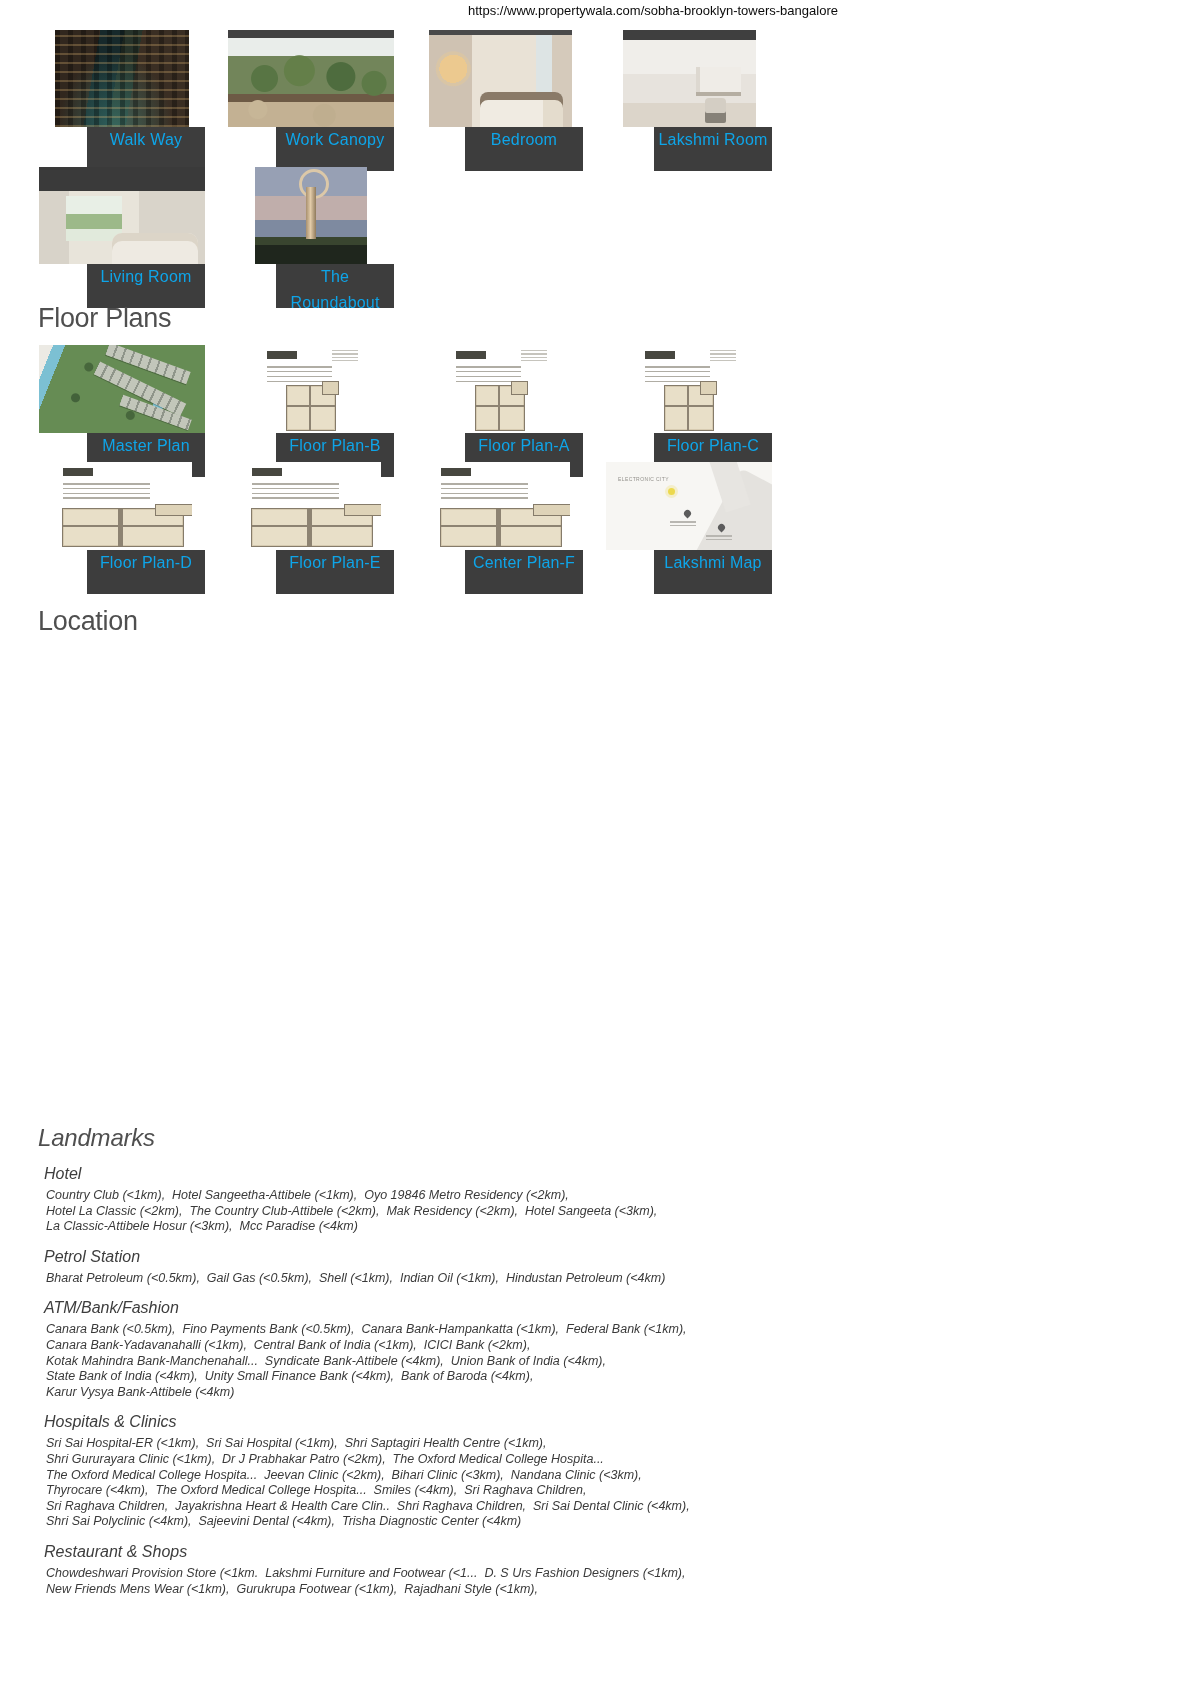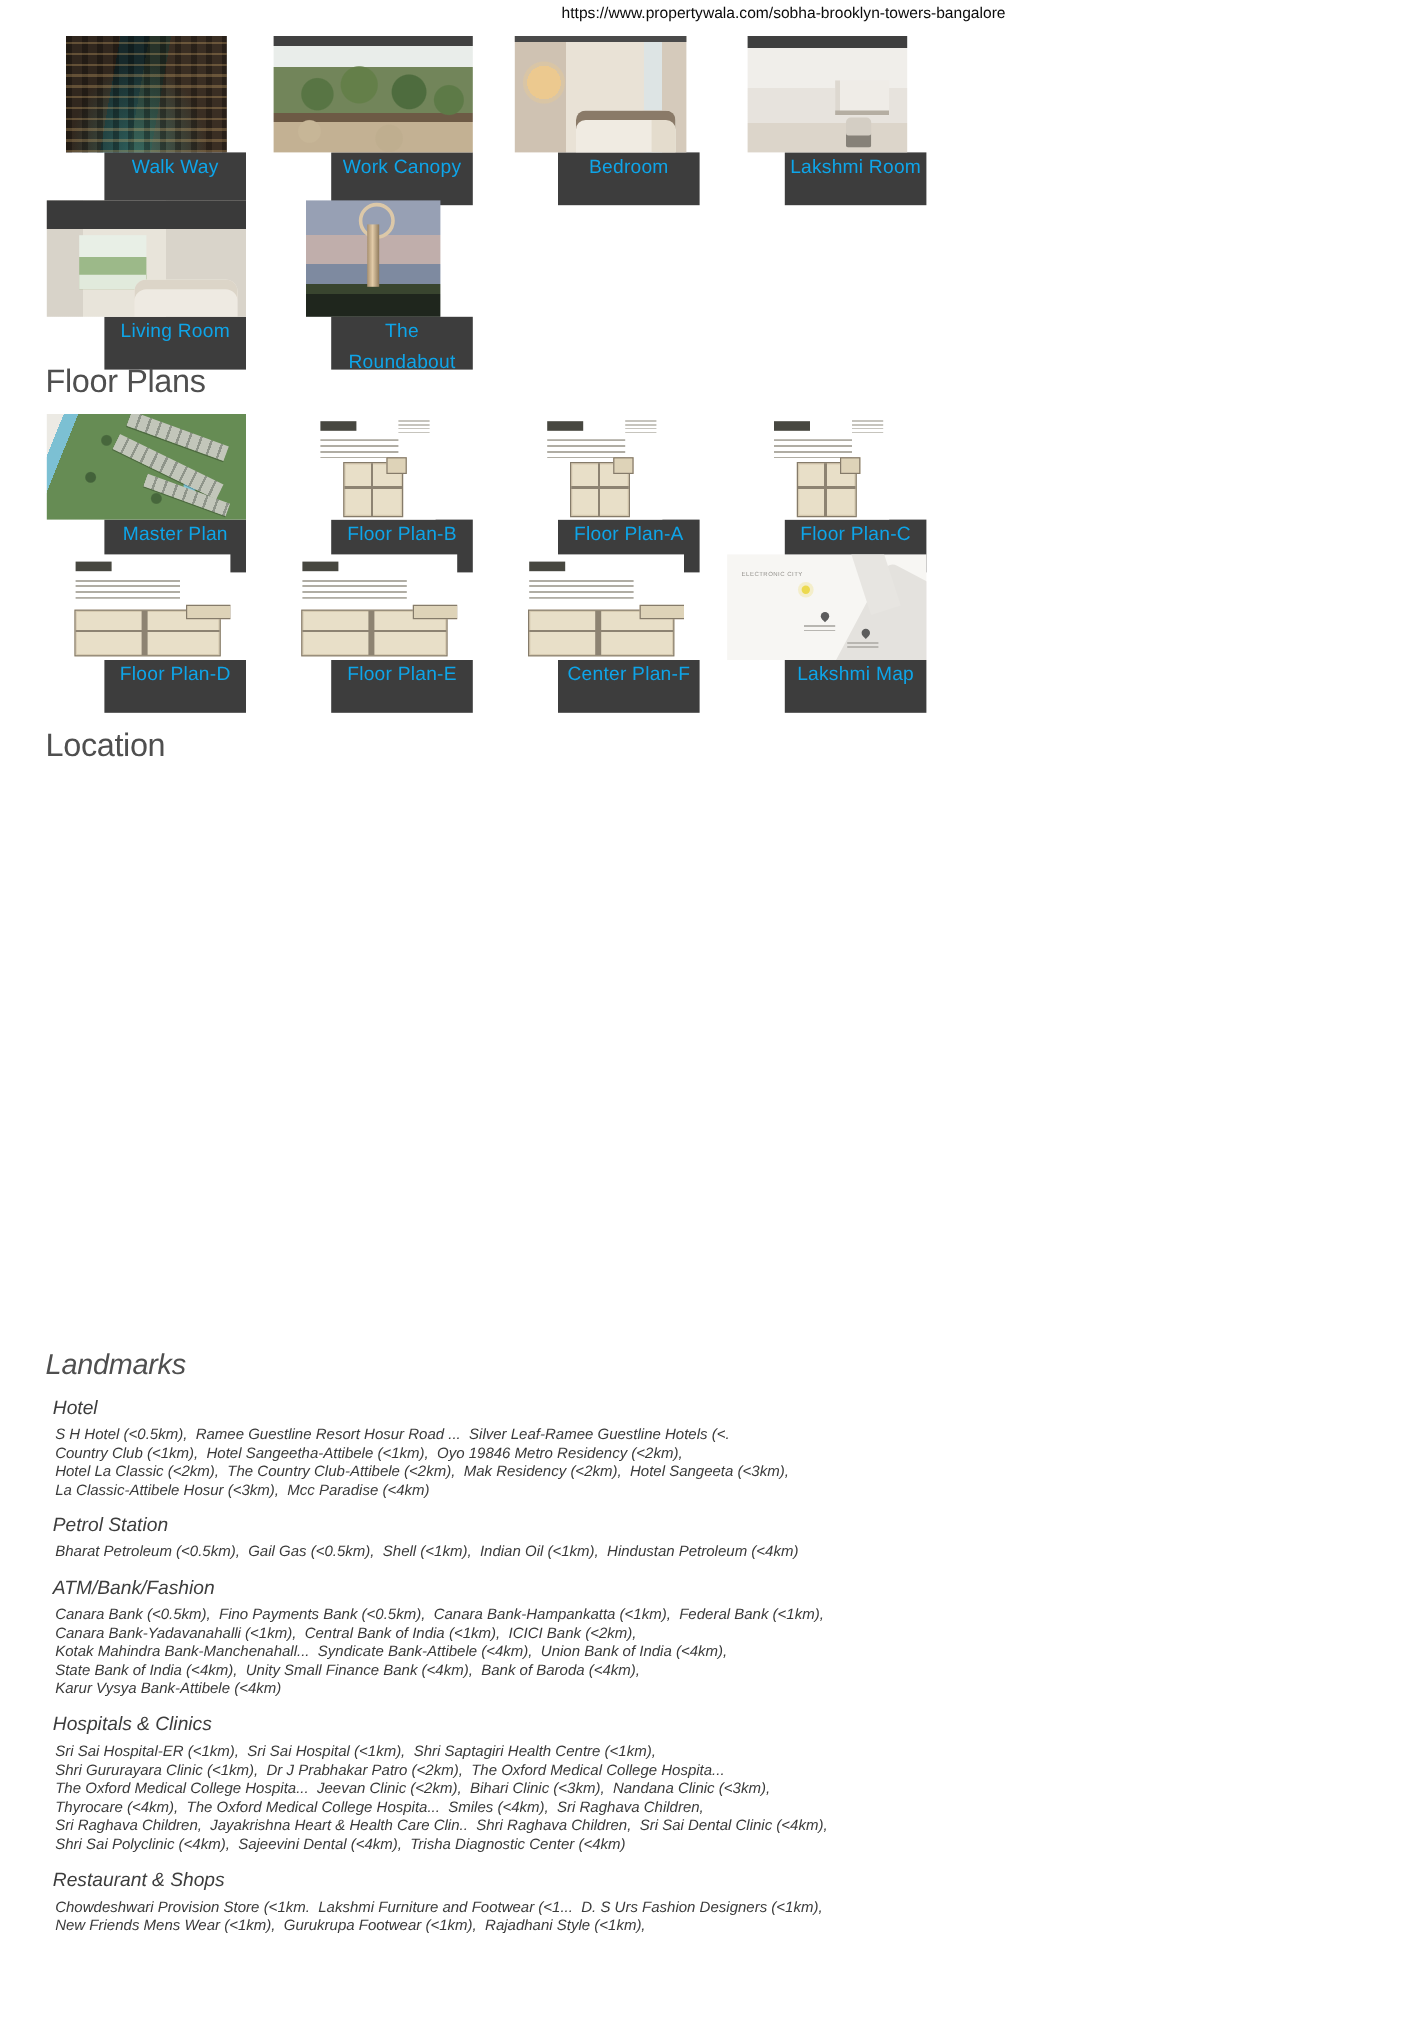--- a/index.html
+++ b/index.html
@@ -220,21 +220,20 @@
     </div>
     <div class="cap">Lakshmi Map</div>
   </a>
 
   <h2 class="sec-h" id="loc-h">Location</h2>
 
   <div class="landmarks">
     <h2 class="lm-h">Landmarks</h2>
 
     <div class="lm-cat">Hotel</div>
-    <div class="lm-line">S H Hotel (&lt;0.5km),  Ramee Guestline Resort Hosur Road ...  Silver Leaf-Ramee Guestline Hotels (&lt;.</div>
     <div class="lm-line">Country Club (&lt;1km),  Hotel Sangeetha-Attibele (&lt;1km),  Oyo 19846 Metro Residency (&lt;2km),</div>
     <div class="lm-line">Hotel La Classic (&lt;2km),  The Country Club-Attibele (&lt;2km),  Mak Residency (&lt;2km),  Hotel Sangeeta (&lt;3km),</div>
     <div class="lm-line">La Classic-Attibele Hosur (&lt;3km),  Mcc Paradise (&lt;4km)</div>
 
     <div class="lm-cat">Petrol Station</div>
     <div class="lm-line">Bharat Petroleum (&lt;0.5km),  Gail Gas (&lt;0.5km),  Shell (&lt;1km),  Indian Oil (&lt;1km),  Hindustan Petroleum (&lt;4km)</div>
 
     <div class="lm-cat">ATM/Bank/Fashion</div>
     <div class="lm-line">Canara Bank (&lt;0.5km),  Fino Payments Bank (&lt;0.5km),  Canara Bank-Hampankatta (&lt;1km),  Federal Bank (&lt;1km),</div>
     <div class="lm-line">Canara Bank-Yadavanahalli (&lt;1km),  Central Bank of India (&lt;1km),  ICICI Bank (&lt;2km),</div>

